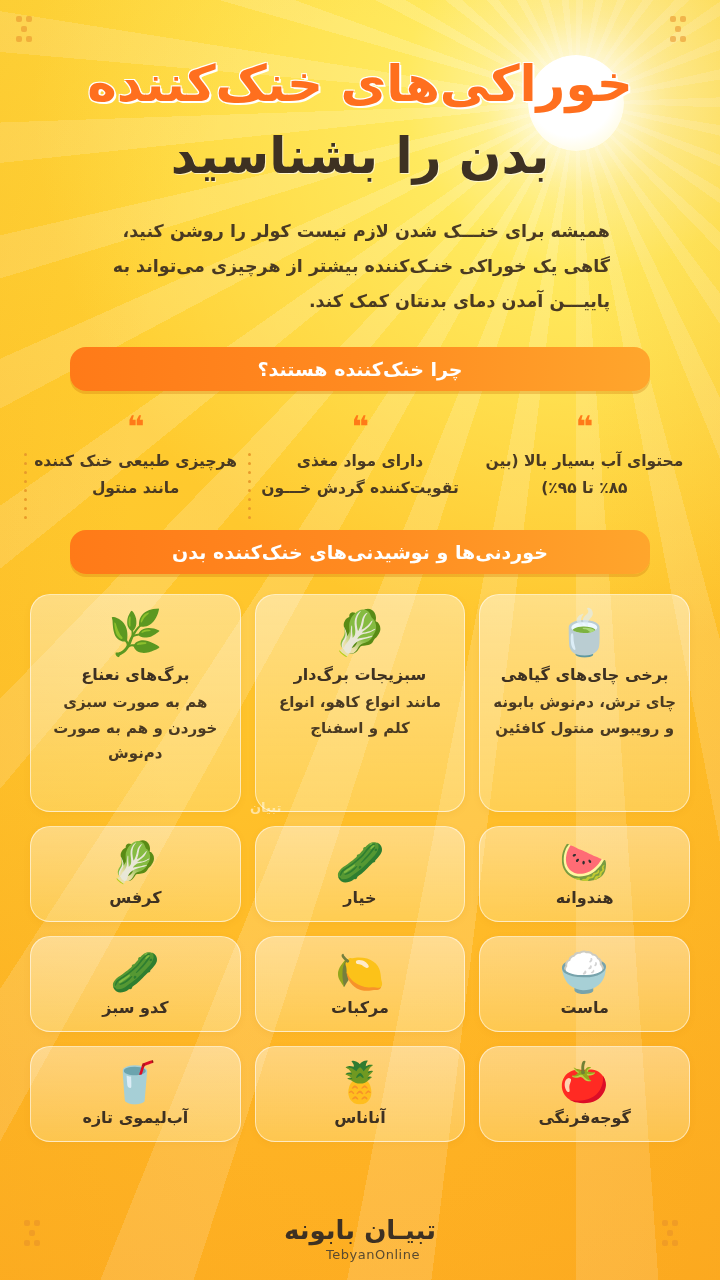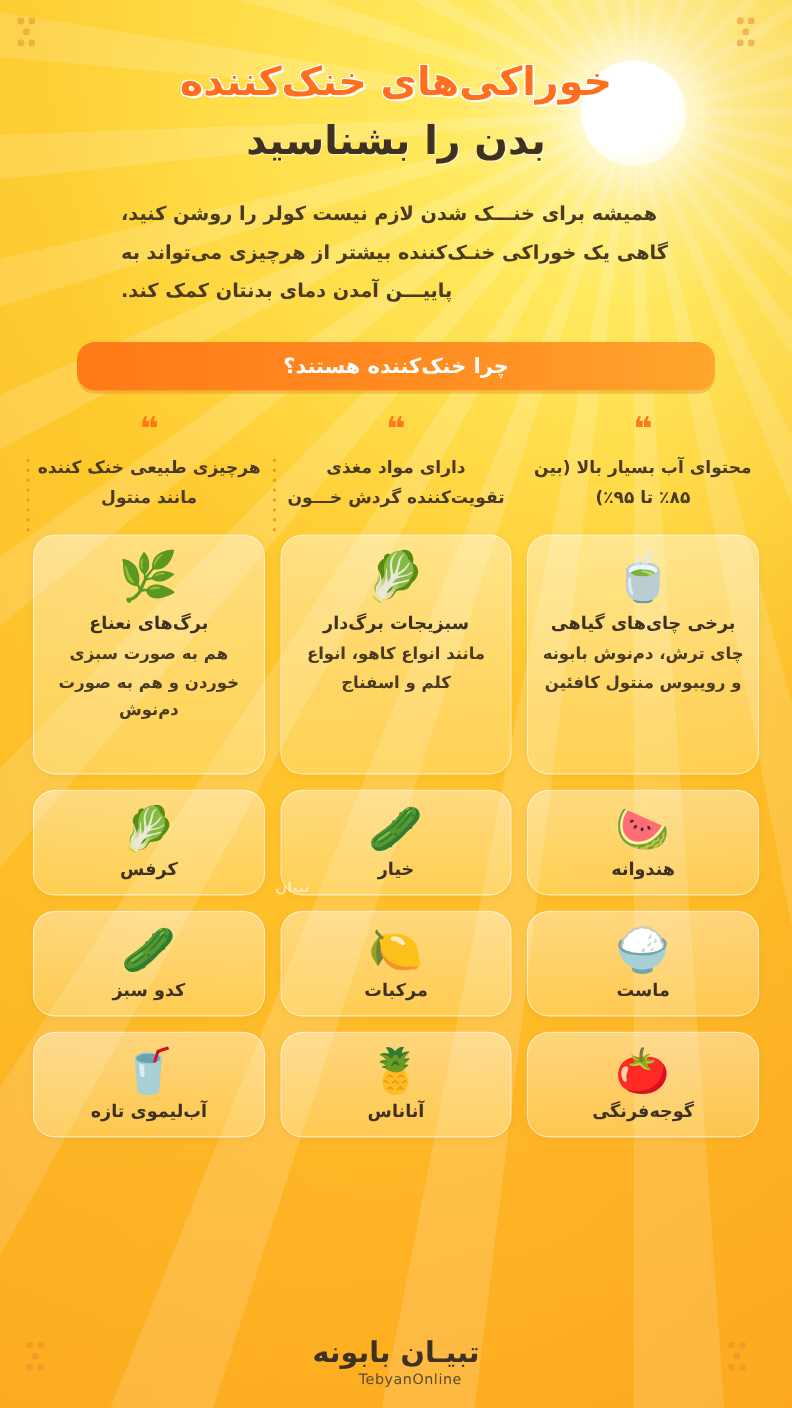--- a/index.html
+++ b/index.html
@@ -41,28 +41,28 @@
   }
   .cd-tl { top: 16px; right: 16px; }
   .cd-tr { top: 16px; left: 16px; }
   .cd-bl { bottom: 26px; right: 24px; }
   .cd-br { bottom: 26px; left: 24px; }
 
   .content { position: relative; z-index: 3; padding: 0 30px; }
 
   .title-wrap { text-align: center; padding-top: 52px; }
   h1.title-1, h1.title-2 {
-    font-size: 36px; font-weight: bold; line-height: 1.28;
+    font-size: 50px; font-weight: bold; line-height: 1.28;
     letter-spacing: -0.5px;
   }
   h1.title-1 { color: #ff6f1e; text-shadow: 2px 2px 0 #fff, -1px -1px 0 #fff, 1px -1px 0 #fff, -1px 1px 0 #fff; }
   h1.title-2 { color: #3e3122; margin-top: 8px; text-shadow: 1px 1px 0 rgba(255,255,255,.6); }
 
   .intro {
-    margin: 26px auto 0; max-width: 500px; text-align: left;
+    margin: 26px auto 0; max-width: 500px; text-align: right;
     color: #4a3a22; font-size: 17.5px; font-weight: bold; line-height: 2.0;
   }
 
   .band {
     margin: 28px auto 0; max-width: 580px;
     background: linear-gradient(90deg, #ff7a18 0%, #ff8c21 55%, #ffa62c 100%);
     color: #fff; font-size: 19px; font-weight: bold;
     text-align: center; padding: 11px 18px; border-radius: 16px;
     box-shadow: 0 3px 0 rgba(200,110,10,.28);
   }
@@ -186,20 +186,21 @@
           <i></i>
           <i></i>
           <i></i>
           <i></i>
         </div>
       <span class="quote">❝</span>
       <p>هرچیزی طبیعی خنک کننده مانند منتول</p>
     </div>
   </div>
 
+  <div class="band">خوردنی‌ها و نوشیدنی‌های خنک‌کننده بدن</div>
 
   <div class="grid">
 
     <div class="row row-tall">
       <div class="card">
         <span class="emoji">🍵</span>
         <div class="name">برخی چای‌های گیاهی</div>
         <div class="desc">چای ترش، دم‌نوش بابونه و رویبوس منتول کافئین</div>
       </div>
       <div class="card">

